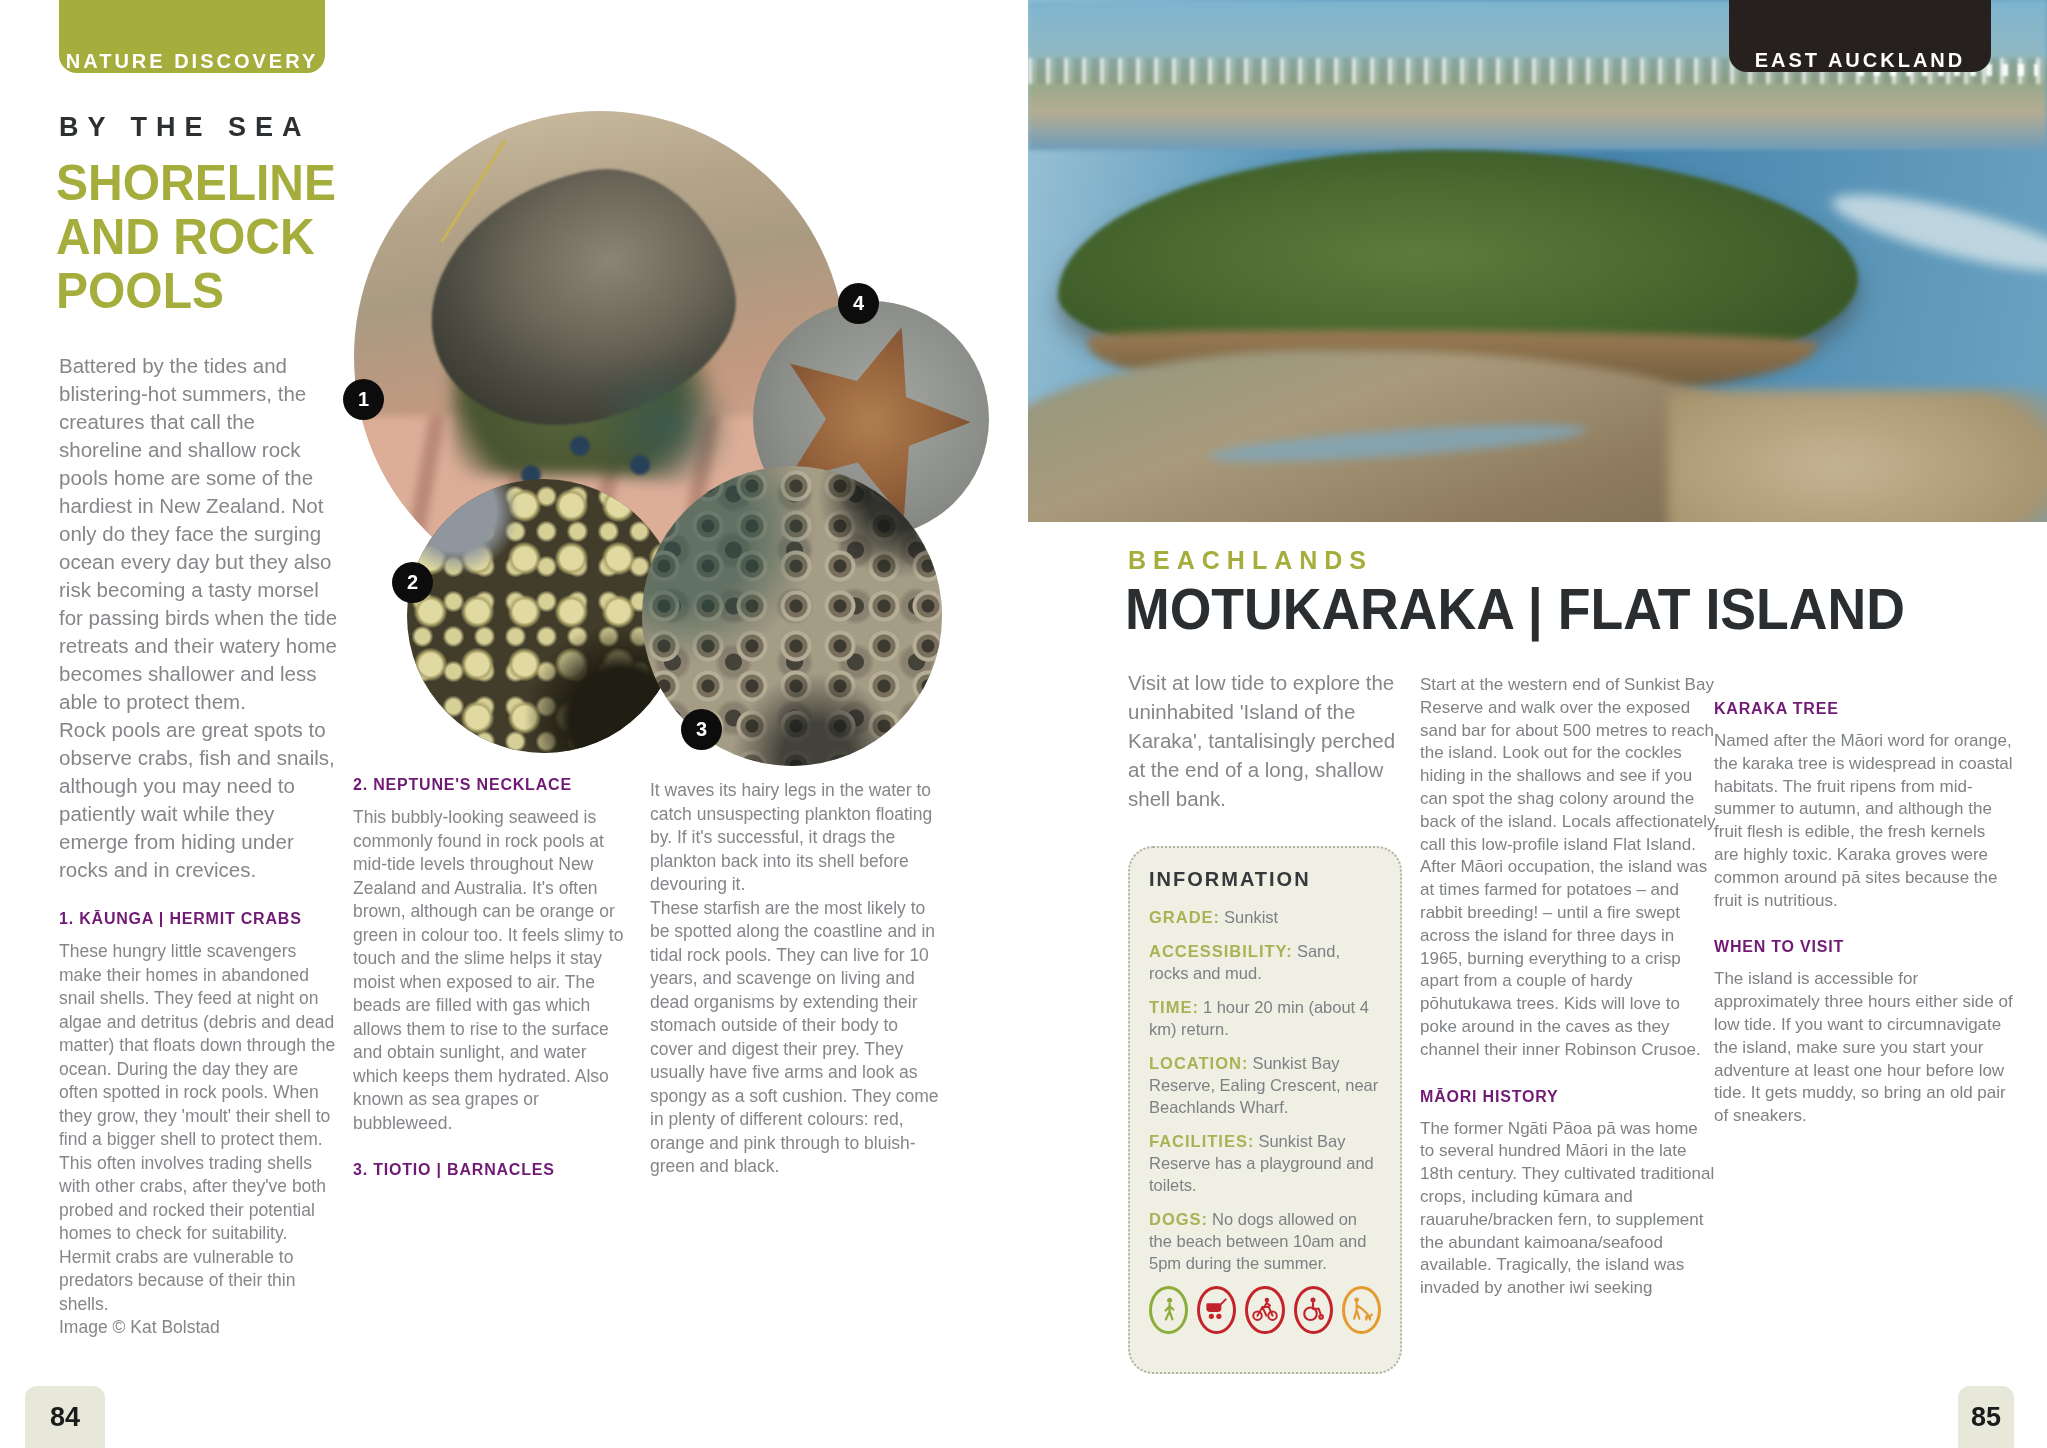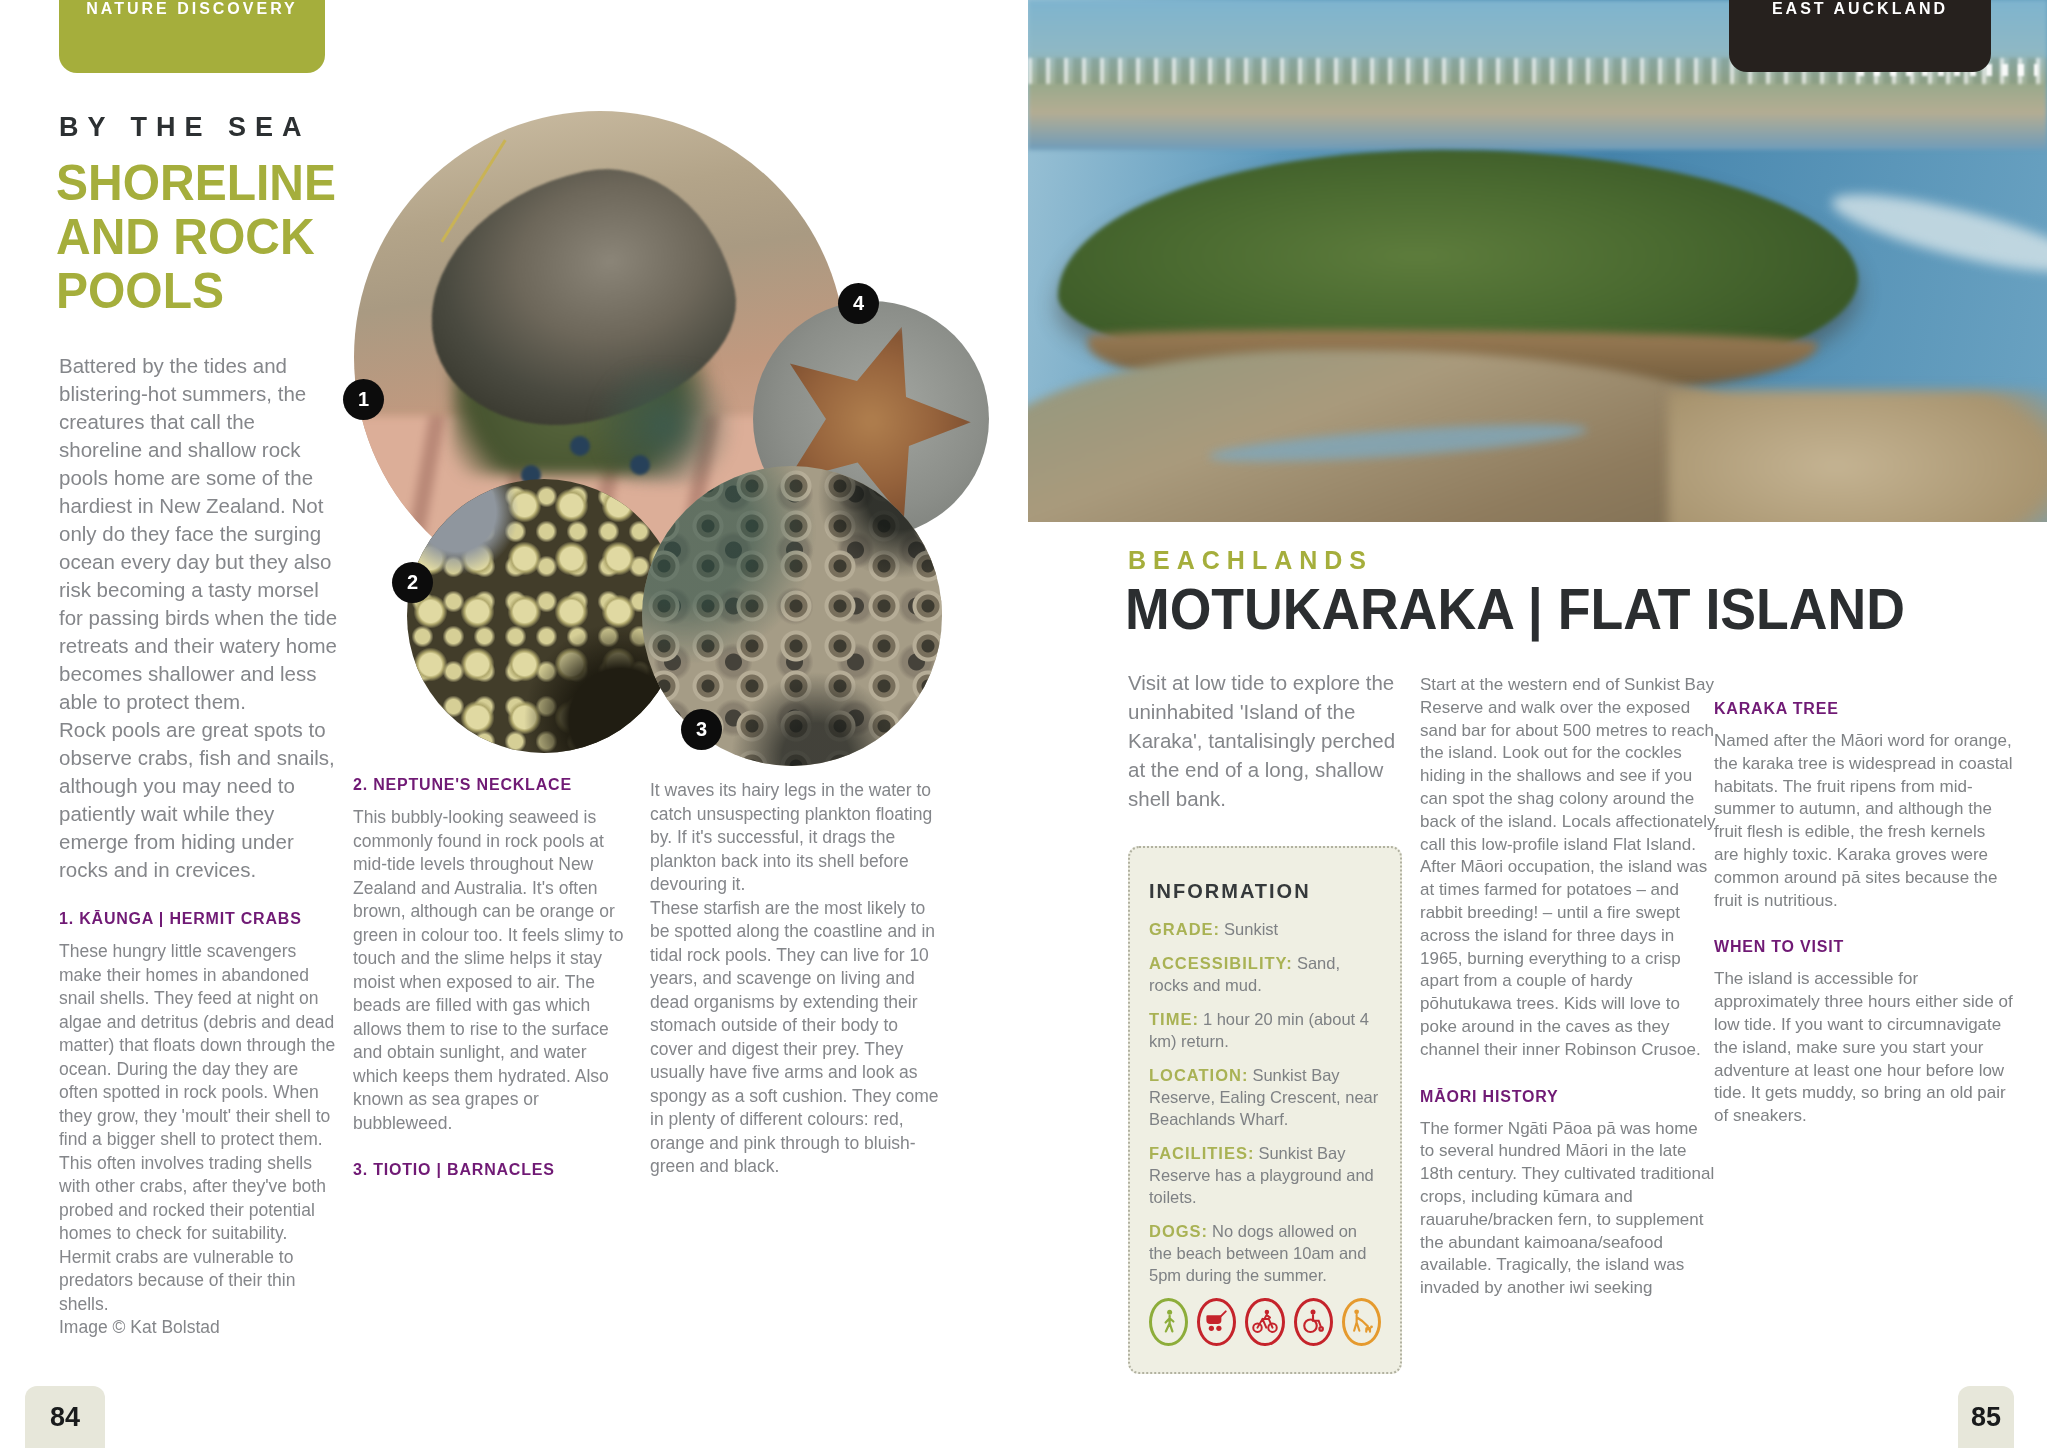--- a/index.html
+++ b/index.html
@@ -1,21 +1,21 @@
 <!DOCTYPE html>
 <html><head>
 <meta charset="utf-8">
 <style>
   html,body{margin:0;padding:0;background:#e8e8e8;}
   #spread{position:relative;width:2047px;height:1448px;background:#ffffff;overflow:hidden;
           font-family:"Liberation Sans",sans-serif;}
   .abs{position:absolute;}
   
-  .tab-badge{display:flex;align-items:flex-start;justify-content:center;color:#fff;
-             font-weight:bold;font-size:16px;letter-spacing:3px;border-radius:0 0 18px 18px;}
+  .tab-badge{display:flex;align-items:flex-end;justify-content:center;color:#fff;
+             font-weight:bold;font-size:20px;letter-spacing:3px;border-radius:0 0 18px 18px;}
   .np-badge{left:59px;top:0;width:266px;height:73px;background:#a5ae3c;}
   .ea-badge{left:1729px;top:0;width:262px;height:72px;background:#26211e;}
   
   .kicker-left{left:59px;top:112px;font-size:27px;font-weight:bold;letter-spacing:9px;color:#2c3032;}
   .title-left{left:56px;top:156px;width:330px;font-size:50px;line-height:54px;font-weight:bold;
               color:#a5ae3c;transform:scaleX(.96);transform-origin:left top;}
   .kicker-right{left:1128px;top:546px;font-size:25px;font-weight:bold;letter-spacing:7px;color:#a5ae3c;}
   .title-right{left:1125px;top:576px;font-size:57px;font-weight:bold;color:#2b2e30;white-space:nowrap;
                transform:scaleX(.94);transform-origin:left top;}
   
@@ -28,21 +28,21 @@
   .h-sec.first{margin-top:0;}
   .credit{font-size:17.5px;line-height:23.5px;color:#84868a;}
   #col1{left:59px;top:352px;width:282px;}
   #col2{left:353px;top:772px;width:282px;}
   #col3{left:650px;top:779px;width:290px;}
   #rcol2{left:1420px;top:674px;width:296px;}
   #rcol3{left:1714px;top:674px;width:300px;}
   #intro-right{left:1128px;top:668px;width:278px;}
   
   #infobox{left:1128px;top:846px;width:274px;height:528px;box-sizing:border-box;
-           background:#efefe3;border:2px dotted #b1b1a0;border-radius:11px;padding:32px 19px;}
+           background:#efefe3;border:2px dotted #b1b1a0;border-radius:25px;padding:20px 19px;}
   .info-h{font-size:20px;font-weight:bold;letter-spacing:2px;color:#35393b;margin:0 0 15px 0;}
   .info-item{font-size:16.5px;line-height:22px;color:#7e8184;margin:0 0 12px 0;}
   .info-label{color:#a9b254;letter-spacing:1px;font-weight:bold;margin-right:4px;text-align:right;}
   .info-icons{display:flex;gap:9px;margin-top:8px;}
   .ring{width:48px;height:48px;border-radius:50%;border:3.5px solid currentColor;
         display:flex;align-items:center;justify-content:center;box-sizing:border-box;}
   .ring svg{width:30px;height:30px;}
   
   .pgnum{display:flex;align-items:center;justify-content:center;background:#e7e7da;color:#191b1c;
          font-weight:bold;font-size:27px;border-radius:12px 12px 0 0;}

